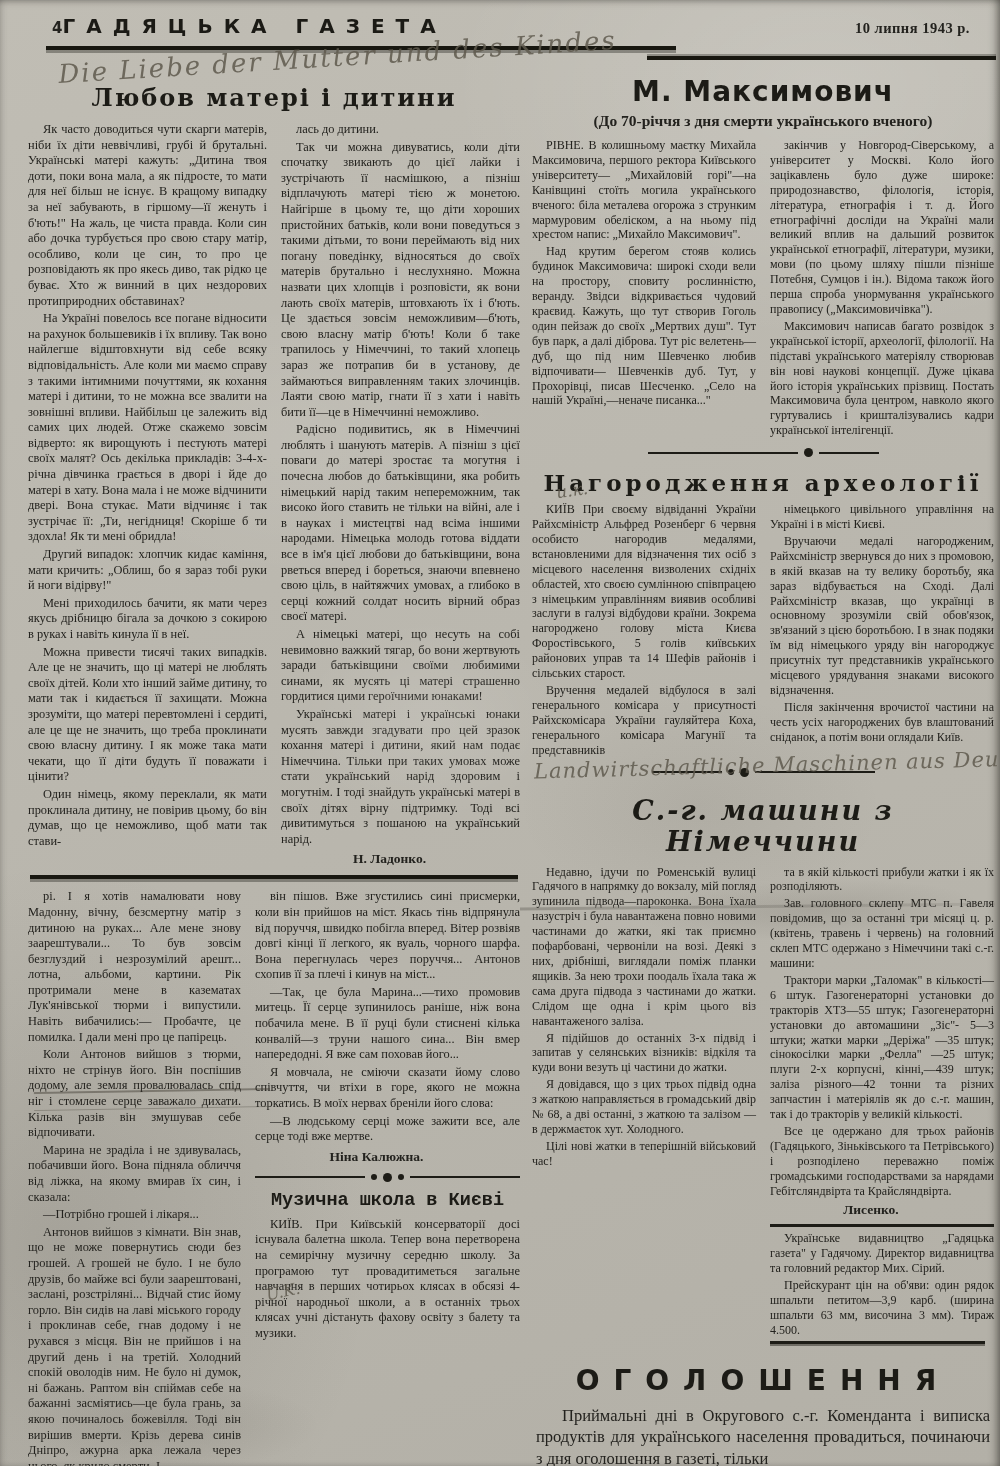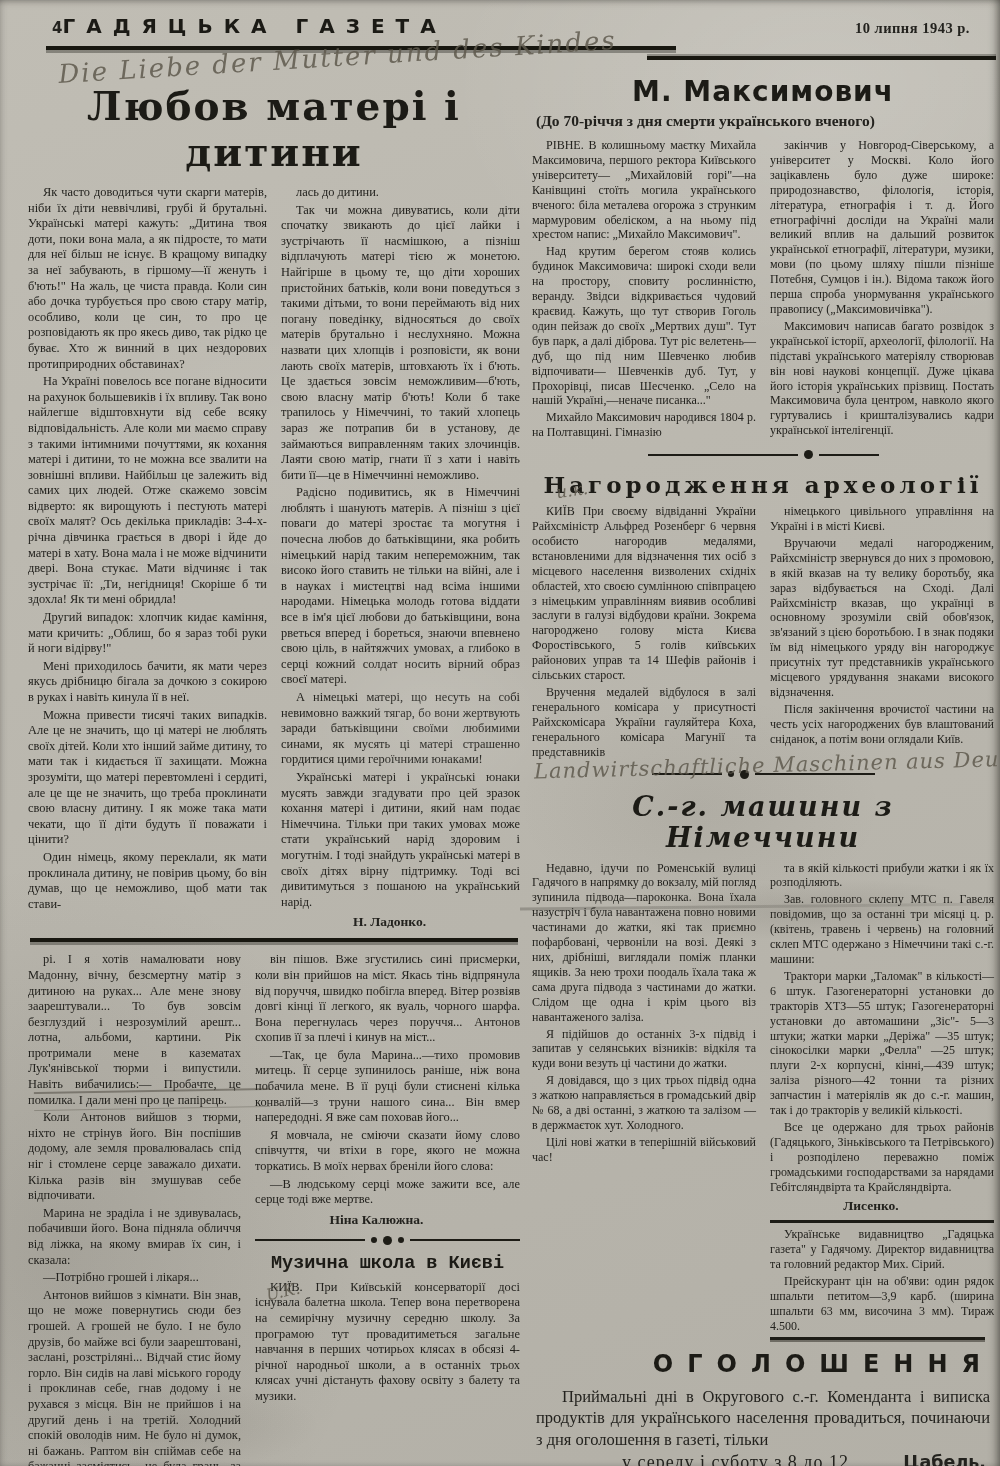--- a/index.html
+++ b/index.html
@@ -27,27 +27,27 @@
   .content{display:flex;padding:0 6px 0 28px;gap:12px;}
   .half{display:flex;flex-direction:column;}
   .half.left{width:492px;}
   .half.right{width:462px;}
   .cols{display:flex;gap:14px;}
   .col{flex:1;text-align:justify;}
   .left .col p.para{font-size:12.4px;line-height:15.6px;margin:0 0 2px;text-indent:15px;}
   .right .col p.para{font-size:12px;line-height:14.9px;margin:0 0 2px;text-indent:14px;}
   .sig{font-weight:bold;text-align:center;font-size:13.5px;padding:2px 22px 0 0;}
   
-  .love-title{margin:16px 0 10px;text-align:center;font-family:"DejaVu Serif",serif;font-weight:bold;font-size:39px;letter-spacing:2px;color:#1c1b16;}
+  .love-title{margin:16px 0 10px;text-align:center;font-family:"DejaVu Serif",serif;font-weight:bold;font-size:24px;letter-spacing:2px;color:#1c1b16;}
   .maks-title{margin:8px 0 4px;text-align:center;font-family:"DejaVu Sans",sans-serif;font-weight:bold;font-size:28px;letter-spacing:1px;color:#1c1b16;}
-  .maks-sub{margin:0 4px 8px;text-align:left;font-weight:bold;font-size:15.5px;}
+  .maks-sub{margin:0 4px 8px;text-align:center;font-weight:bold;font-size:15.5px;}
   .awards-title{margin:4px 0 6px;text-align:center;font-family:"DejaVu Serif",serif;font-weight:bold;font-size:23px;letter-spacing:4px;color:#1c1b16;}
-  .mash-title{margin:4px 0 8px;text-align:center;font-family:"DejaVu Serif",serif;font-style:italic;font-weight:bold;font-size:27px;letter-spacing:2px;color:#1c1b16;}
+  .mash-title{margin:10px 0 8px;text-align:center;font-family:"DejaVu Serif",serif;font-style:italic;font-weight:bold;font-size:27px;letter-spacing:2px;color:#1c1b16;}
   .music-title{margin:6px 0 6px;text-align:center;font-family:Liberation Mono, monospace;font-weight:bold;font-size:18.5px;color:#1c1b16;}
-  .ogol-title{margin:10px 0 6px;text-align:right;font-family:"DejaVu Sans",sans-serif;font-weight:bold;font-size:24px;letter-spacing:14px;color:#1c1b16;}
+  .ogol-title{margin:20px 0 6px;text-align:center;font-family:"DejaVu Sans",sans-serif;font-weight:bold;font-size:28px;letter-spacing:14px;color:#1c1b16;}
   
   .thick-rule{height:4px;background:#181710;margin:8px 2px 10px;box-shadow:0 3px 0 rgba(24,23,16,.35);}
   .orn{display:flex;align-items:center;justify-content:center;gap:6px;margin:8px 0;}
   .orn .l{height:2px;background:#1d1c16;width:110px;}
   .orn .d{width:9px;height:9px;border-radius:50%;background:#1d1c16;}
   .orn .d.s{width:6px;height:6px;}
   
   .imprint{border-top:3px solid #1d1c16;margin-top:6px;padding:4px 0 0;}
   .imprint p{font-size:11.3px;line-height:13.8px;margin:0 0 2px;text-align:justify;text-indent:12px;}
   .imprint .u1{height:3px;background:#1d1c16;margin-top:3px;width:96%;box-shadow:0 2px 0 rgba(24,23,16,.45);}
@@ -144,21 +144,20 @@
       </div>
     </section>
 
     <section class="half right">
       <h2 class="maks-title">М. Максимович</h2>
       <div class="maks-sub">(До 70-річчя з дня смерти українського вченого)</div>
       <div class="cols">
         <div class="col">
             <p class="para">РІВНЕ. В колишньому маєтку Михайла Максимовича, першого ректора Київського університету— „Михайловій горі"—на Канівщині стоїть могила українського вченого: біла металева огорожа з струнким мармуровим обеліском, а на ньому під хрестом напис: „Михайло Максимович".</p>
             <p class="para">Над крутим берегом стояв колись будинок Максимовича: широкі сходи вели на простору, сповиту рослинністю, веранду. Звідси відкривається чудовий краєвид. Кажуть, що тут створив Гоголь один пейзаж до своїх „Мертвих душ". Тут був парк, а далі діброва. Тут ріс велетень—дуб, що під ним Шевченко любив відпочивати— Шевченків дуб. Тут, у Прохорівці, писав Шесченко. „Село на нашій Україні,—неначе писанка..."</p>
-            <p class="para">Михайло Максимович народився 1804 р. на Полтавщині. Гімназію</p>
           </div>
         <div class="col">
             <p class="para">закінчив у Новгород-Сіверському, а університет у Москві. Коло його зацікавлень було дуже широке: природознавство, філологія, історія, література, етнографія і т. д. Його етнографічні досліди на Україні мали великий вплив на дальший розвиток української етнографії, літератури, музики, мови (по цьому шляху пішли пізніше Потебня, Сумцов і ін.). Відома також його перша спроба унормування українського правопису („Максимовичівка").</p>
             <p class="para">Максимович написав багато розвідок з української історії, археології, філології. На підставі українського матеріялу створював він нові наукові концепції. Дуже цікава його історія українських прізвищ. Постать Максимовича була центром, навколо якого гуртувались і кришталізувались кадри української інтелігенції.</p>
           </div>
       </div>
 
       <div class="orn">
         <div class="l" style="width:150px"></div>
         <div class="d"></div>

